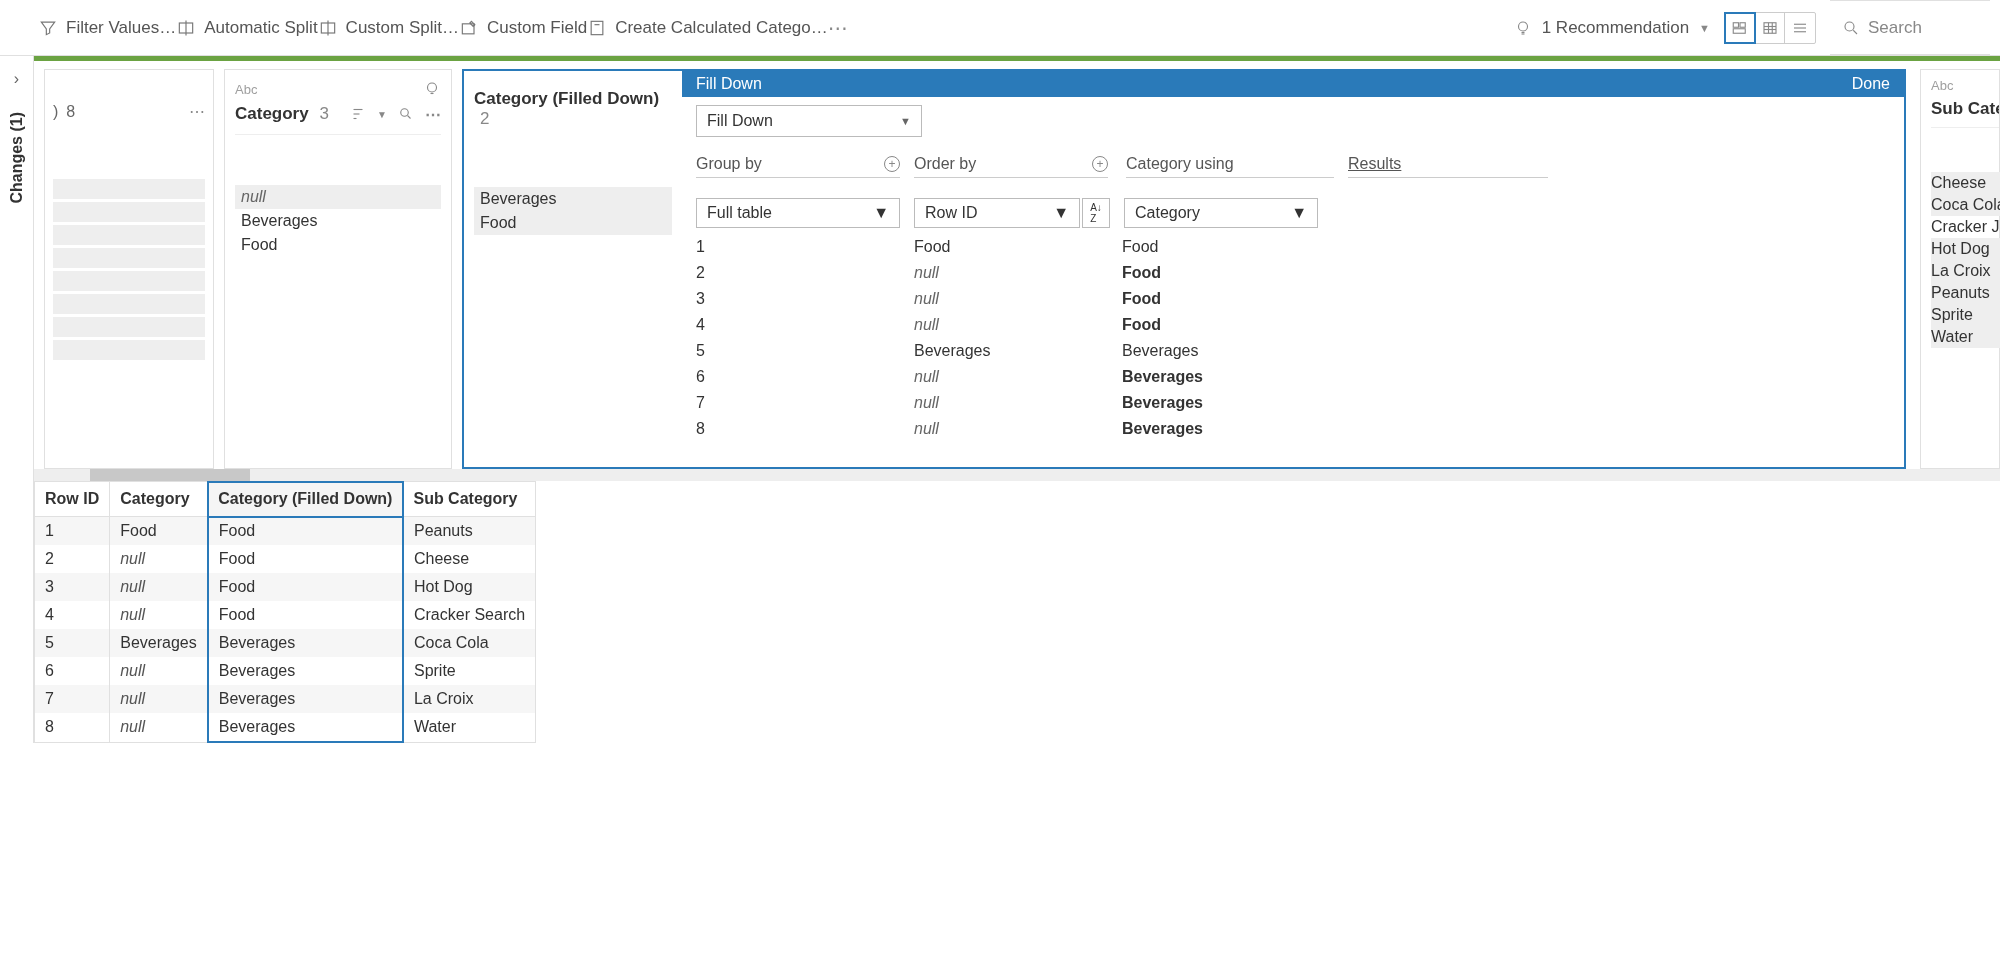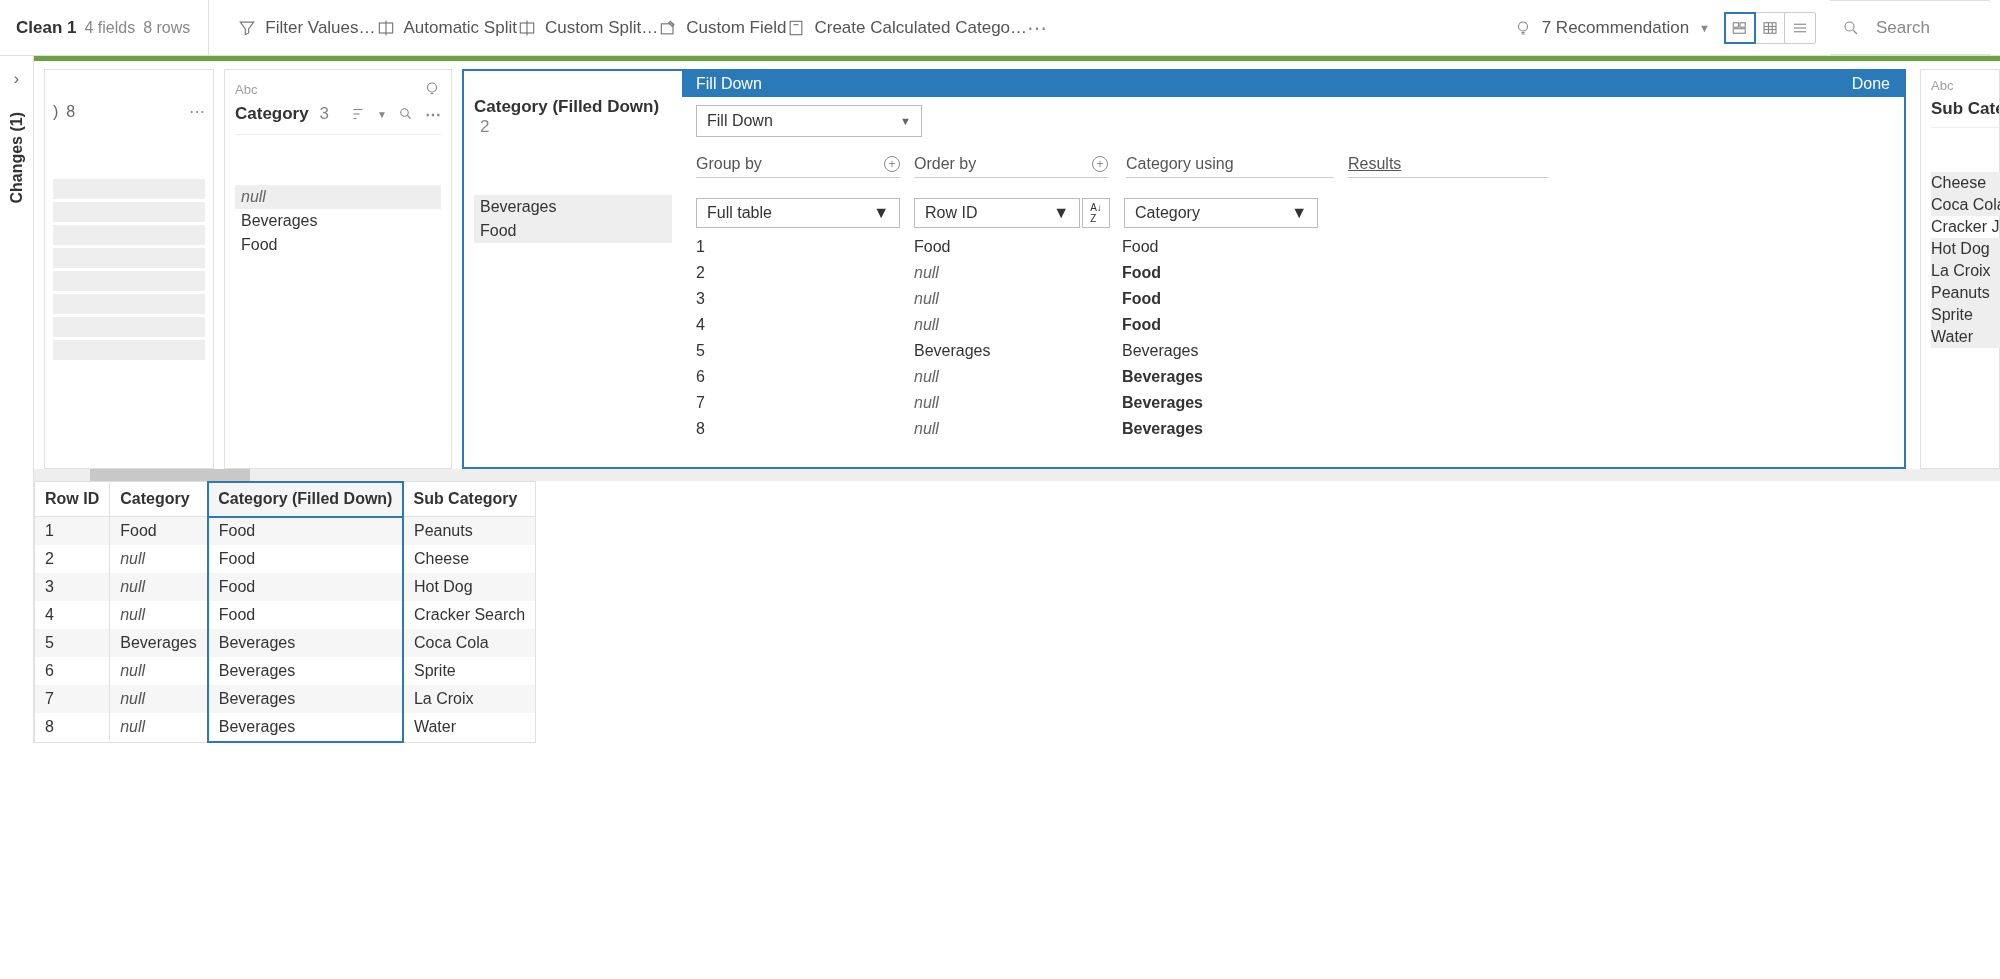--- a/index.html
+++ b/index.html
@@ -64,21 +64,21 @@
       border: 1px solid #ccc;
       border-radius: 2px;
     }
     .view-switch .vsb {
       width: 30px; height: 30px; display:flex; align-items:center; justify-content:center;
       border-right: 1px solid #ccc;
     }
     .view-switch .vsb:last-child { border-right: none; }
     .view-switch .vsb.active { outline: 2px solid #2a7ab9; outline-offset: -1px; background: #fff; }
     .search-box {
-      display: flex; align-items: center; gap: 16px;
+      display: flex; align-items: center; gap: 8px;
       border-top: 1px solid #e0e0e0; border-bottom: 1px solid #e0e0e0;
       height: 100%; padding: 1px 12px; width: 160px; color: #888;
       font-size: 17px;
     }
     
     
     .main {
       display: flex;
       height: calc(100% - 56px);
       width: 100%;
@@ -159,21 +159,21 @@
     
     .filldown-panel {
       border: 2px solid #2a7ab9;
       display: flex;
       flex: 1;
       min-width: 0;
     }
     .fd-left {
       width: 218px;
       border-right: 0;
-      padding: 8px 10px;
+      padding: 0 10px;
       flex-shrink: 0;
       display:flex; flex-direction:column;
     }
     .fd-right {
       flex: 1;
       display: flex;
       flex-direction: column;
       min-width: 0;
     }
     .fd-title-bar {
@@ -286,25 +286,20 @@
     table.grid td.sel-col { border-left: 2px solid #2a7ab9; border-right: 2px solid #2a7ab9;}
     table.grid tr:last-child td.sel-col { border-bottom: 2px solid #2a7ab9;}
     table.grid tr:last-child td { border-bottom: 1px solid #e0e0e0;}
     
     svg.ico { width:18px; height:18px; stroke:#888; fill:none; stroke-width:1.5;}
   </style>
 </head>
 <body>
 
 <div class="toolbar">
-  <div class="toolbar-left">
-    <span class="step-name">Clean 1</span>
-    <span class="step-meta">4 fields</span>
-    <span class="step-meta">8 rows</span>
-  </div>
   <div class="toolbar-actions">
     <div class="tb-btn">
       <svg viewBox="0 0 24 24">
           <path d="M4 5h16l-6 8v5l-4 2v-7L4 5z"></path>
         </svg>
       <span>Filter Values…</span>
     </div>
     <div class="tb-btn">
       <svg viewBox="0 0 24 24">
           <rect x="4" y="6" width="16" height="12"></rect>
@@ -339,21 +334,21 @@
     </div>
     <div class="tb-btn" style="font-size:20px;color:#888;">⋯</div>
   </div>
   <div class="toolbar-right">
     <div class="rec-btn">
       <svg class="ico" viewBox="0 0 24 24">
           <circle cx="12" cy="10" r="6"></circle>
           <line x1="10" y1="18" x2="14" y2="18"></line>
           <line x1="10" y1="20" x2="14" y2="20"></line>
         </svg>
-      <span>7 Recommendation</span>
+      <span>1 Recommendation</span>
       <span style="color:#888;font-size:11px;">▼</span>
     </div>
     <div class="view-switch">
       <div class="vsb active">
         <svg class="ico" viewBox="0 0 24 24">
             <rect x="3" y="5" width="7" height="6"></rect>
             <rect x="12" y="5" width="7" height="6"></rect>
             <rect x="3" y="13" width="16" height="6"></rect>
           </svg>
       </div>

